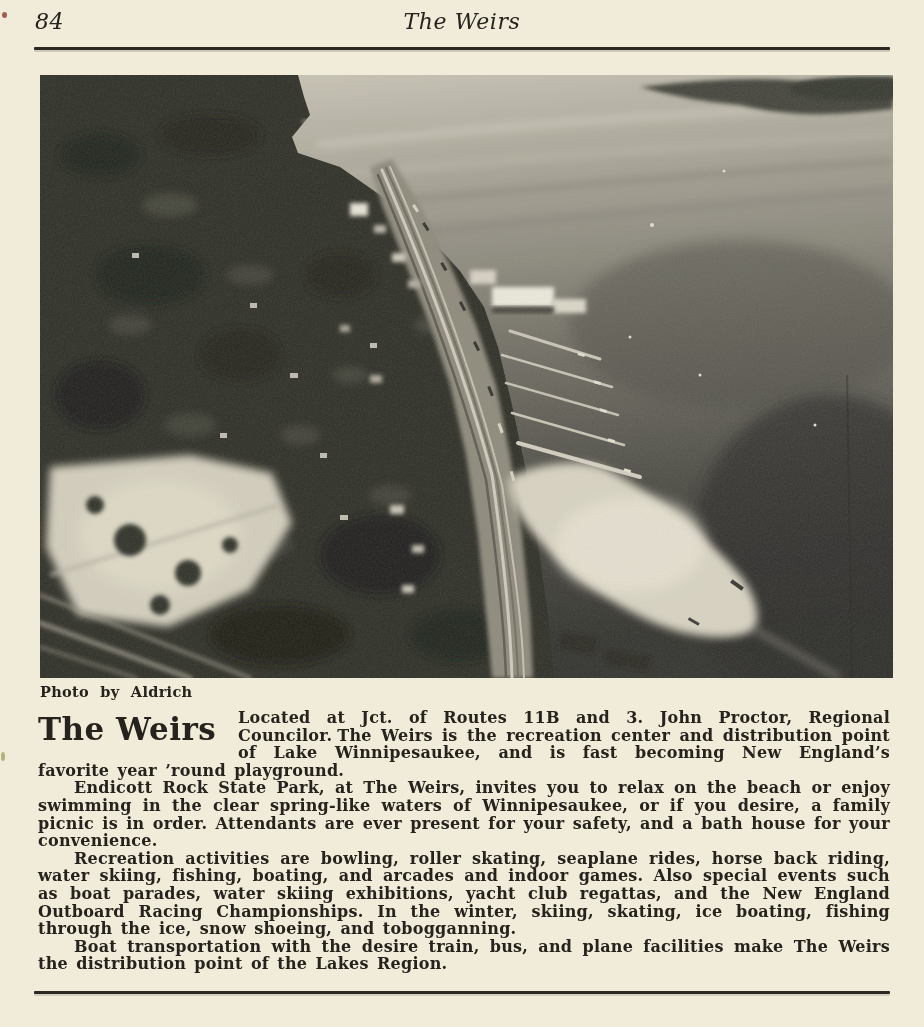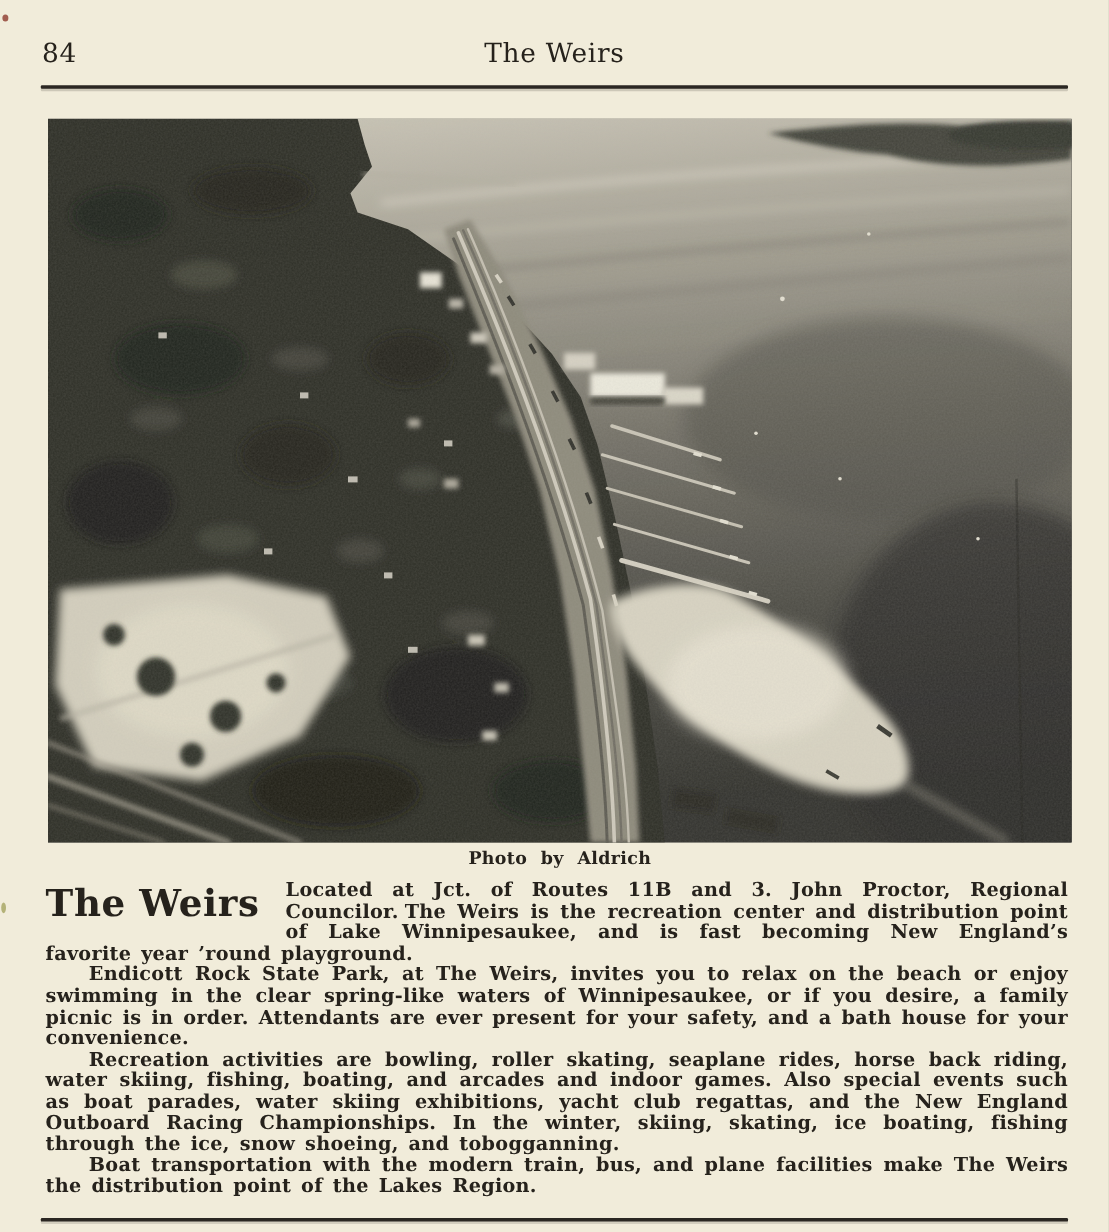--- a/index.html
+++ b/index.html
@@ -1,30 +1,30 @@
 <!DOCTYPE html>
 <html><head>
 <meta charset="utf-8">
 <style>
   html,body{margin:0;padding:0;}
   body{background:#f1ecda;font-family:"DejaVu Serif","Liberation Serif",serif;}
   .page{position:relative;width:924px;height:1027px;background:#f1ecda;color:#26221c;overflow:hidden;}
 
   
-  .pagehead{position:relative;margin:32px 35px 0 35px;height:27px;}
+  .pagehead{position:relative;margin:8px 35px 0 35px;height:27px;font-style:italic;}
   .pagenum{position:absolute;left:0;top:0;font-size:22px;line-height:27px;letter-spacing:.5px;}
   .runhead{position:absolute;left:0;right:0;top:0;text-align:center;font-size:22px;line-height:27px;letter-spacing:.6px;}
   .rule{height:3px;background:#2b2722;margin:0 34px;border-radius:1px;}
   .rule.top{margin-top:12px;box-shadow:0 2px 0 rgba(43,39,34,.18);}
   .rule.bottom{margin-top:18px;box-shadow:0 2px 0 rgba(43,39,34,.15);}
 
   
   figure{margin:25px 31px 0 40px;padding:0;}
   .photo{display:block;width:853px;height:603px;background:#2e2f2a;}
-  figcaption{margin:5px 0 0 0;text-align:center;font-weight:bold;font-size:14.5px;line-height:18px;word-spacing:6px;letter-spacing:.3px;}
+  figcaption{margin:5px 0 0 0;text-align:left;font-weight:bold;font-size:14.5px;line-height:18px;word-spacing:6px;letter-spacing:.3px;}
 
   
   article{margin:8px 34px 0 38px;}
   h1.article-title{float:left;width:162px;margin:3px 38px 0 0;font-size:31px;line-height:34px;letter-spacing:.5px;font-weight:bold;white-space:nowrap;}
   .body-text{margin:0;font-size:16px;line-height:17.6px;letter-spacing:.25px;word-spacing:2.5px;text-align:justify;hyphens:none;font-weight:bold;}
   .body-text strong{word-spacing:3px;margin-right:5px;}
   .indent{text-indent:36px;}
 
   
   .speck{position:absolute;border-radius:50%;}
@@ -210,18 +210,18 @@
       <rect width="853" height="603" filter="url(#grain)" opacity=".3"></rect>
     </svg>
     <figcaption>Photo by Aldrich</figcaption>
   </figure>
 
   <article>
     <h1 class="article-title">The Weirs</h1>
     <p class="body-text"><strong>Located at Jct. of Routes 11B and 3.  John Proctor, Regional Councilor.</strong><span>The Weirs is the recreation center and distribution point of Lake Winnipesaukee, and is fast becoming New England’s favorite year ’round playground.</span></p>
     <p class="body-text indent">Endicott Rock State Park, at The Weirs, invites you to relax on the beach or enjoy swimming in the clear spring-like waters of Winnipesaukee, or if you desire, a family picnic is in order.  Attendants are ever present for your safety, and a bath house for your convenience.</p>
     <p class="body-text indent">Recreation activities are bowling, roller skating, seaplane rides, horse back riding, water skiing, fishing, boating, and arcades and indoor games.  Also special events such as boat parades, water skiing exhibitions, yacht club regattas, and the New England Outboard Racing Championships.  In the winter, skiing, skating, ice boating, fishing through the ice, snow shoeing, and tobogganning.</p>
-    <p class="body-text indent">Boat transportation with the modern train, bus, and plane facilities make The Weirs the distribution point of the Lakes Region.</p>
+    <p class="body-text indent">Boat transportation with the desire train, bus, and plane facilities make The Weirs the distribution point of the Lakes Region.</p>
   </article>
 
   <div class="rule bottom"></div>
 
 </div>
 
 </body></html>

